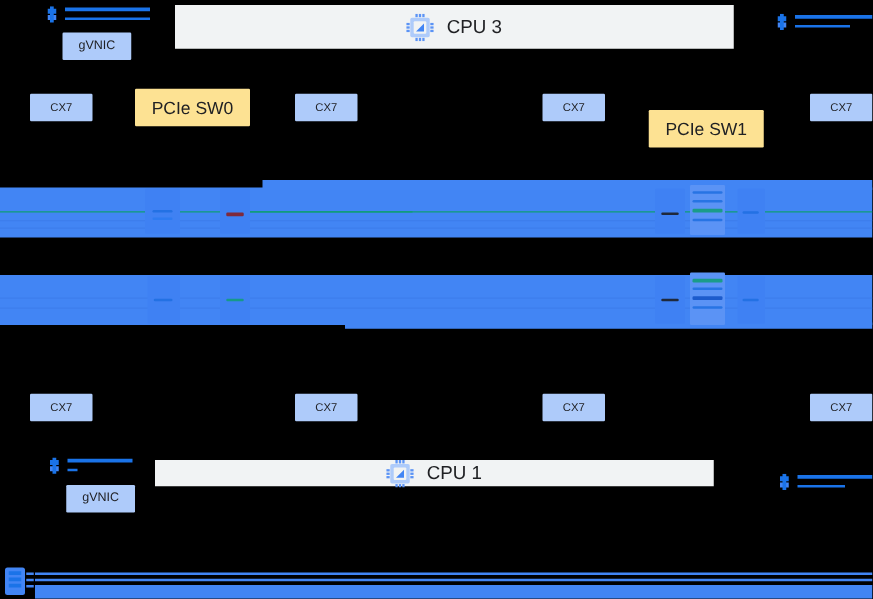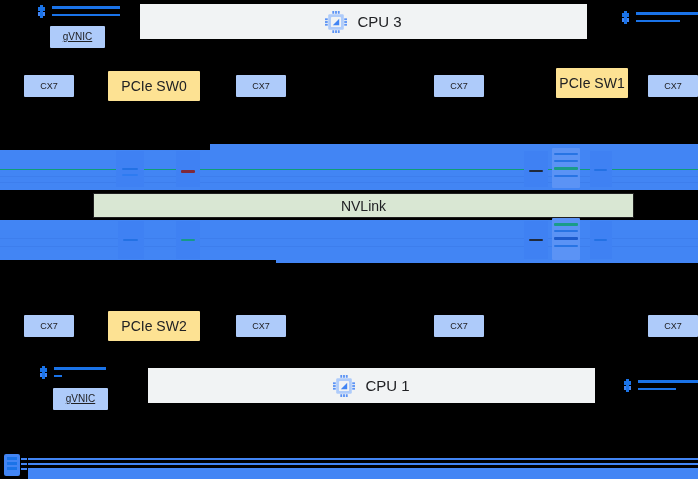--- a/index.html
+++ b/index.html
@@ -56,21 +56,20 @@
     text-align: center;
   }
 
   
   .gvnic {
     background: #aecbfa;
     color: #202124;
     font-size: 10px;
     height: 22px;
     border-radius: 1px;
-    text-decoration: underline;
   }
 
   
   .nvlink {
     background: #d9e7d3;
     border: 1px solid #1f1f1f;
     color: #202124;
     font-size: 14px;
   }
 
@@ -178,21 +177,21 @@
   </div>
 
   <div class="node cx7" style="left:236px; top:75px; width:50px;">
     <span>CX7</span>
   </div>
 
   <div class="node cx7" style="left:434px; top:75px; width:50px;">
     <span>CX7</span>
   </div>
 
-  <div class="node pcie" style="left:519px; top:68px; width:72px;margin-left:37px;">
+  <div class="node pcie" style="left:519px; top:88px; width:92px;">
     <span>PCIe SW1</span>
   </div>
 
   <div class="node cx7" style="left:648px; top:75px; width:50px;">
     <span>CX7</span>
   </div>
 
   <div class="band" style="left:0px; top:150px; width:698px; height:40px;"></div>
   <div class="band" style="left:210px; top:144px; width:488px; height:8px;"></div>
   <div class="band-line" style="left:0px; top:176px; width:698px;"></div>
@@ -209,23 +208,20 @@
   <div class="glyph" style="left:524px; top:151px; width:24px; height:36px;"></div>
   <div class="glyph-stripe" style="left:529px; top:170px; width:14px; height:2px; background:#1a1a1a;"></div>
   <div class="glyph" style="left:552px; top:148px; width:28px; height:40px; background:#5b93f5;"></div>
   <div class="glyph-stripe" style="left:554px; top:153px; width:24px; height:2px;"></div>
   <div class="glyph-stripe" style="left:554px; top:160px; width:24px; height:2px;"></div>
   <div class="glyph-stripe" style="left:554px; top:167px; width:24px; height:3px; background:#0f9d76;"></div>
   <div class="glyph-stripe" style="left:554px; top:175px; width:24px; height:2px;"></div>
   <div class="glyph" style="left:590px; top:151px; width:22px; height:36px;"></div>
   <div class="glyph-stripe" style="left:594px; top:169px; width:13px; height:2px;"></div>
 
-  <div class="node nvlink" style="left:93px; top:193px; width:541px; height:25px;">
-    <span>NVLink</span>
-  </div>
 
   <div class="band" style="left:0px; top:220px; width:698px; height:40px;"></div>
   <div class="band" style="left:276px; top:258px; width:422px; height:5px;"></div>
   <div class="band-line" style="left:0px; top:238px; width:698px;"></div>
   <div class="band-line" style="left:0px; top:246px; width:698px;"></div>
 
   <div class="glyph" style="left:118px; top:221px; width:26px; height:38px;"></div>
   <div class="glyph-stripe" style="left:123px; top:239px; width:15px; height:2px;"></div>
   <div class="glyph" style="left:176px; top:221px; width:24px; height:38px;"></div>
   <div class="glyph-stripe" style="left:181px; top:239px; width:14px; height:2px; background:#0f9d76;"></div>
@@ -237,38 +233,35 @@
   <div class="glyph-stripe" style="left:554px; top:230px; width:24px; height:2px;"></div>
   <div class="glyph-stripe" style="left:554px; top:237px; width:24px; height:3px; background:#1251c4;"></div>
   <div class="glyph-stripe" style="left:554px; top:245px; width:24px; height:2px;"></div>
   <div class="glyph" style="left:590px; top:221px; width:22px; height:38px;"></div>
   <div class="glyph-stripe" style="left:594px; top:239px; width:13px; height:2px;"></div>
 
   <div class="node cx7" style="left:24px; top:315px; width:50px;">
     <span>CX7</span>
   </div>
 
-  <div class="node pcie" style="left:108px; top:311px; width:92px;">
-    <span>PCIe SW2</span>
-  </div>
 
   <div class="node cx7" style="left:236px; top:315px; width:50px;">
     <span>CX7</span>
   </div>
 
   <div class="node cx7" style="left:434px; top:315px; width:50px;">
     <span>CX7</span>
   </div>
 
 
   <div class="node cx7" style="left:648px; top:315px; width:50px;">
     <span>CX7</span>
   </div>
 
-  <div class="node cpu-bar" style="left:148px; top:368px; width:447px; height:35px;text-align:right;">
+  <div class="node cpu-bar" style="left:124px; top:368px; width:447px; height:21px;text-align:right;">
     <svg class="chip-icon" viewBox="0 0 24 24">
       <g fill="#5b93f5">
         <rect x="8" y="0" width="2" height="3"></rect>
           <rect x="11" y="0" width="2" height="3"></rect>
           <rect x="14" y="0" width="2" height="3"></rect>
         <rect x="8" y="21" width="2" height="3"></rect>
           <rect x="11" y="21" width="2" height="3"></rect>
           <rect x="14" y="21" width="2" height="3"></rect>
         <rect x="0" y="8" width="3" height="2"></rect>
           <rect x="0" y="11" width="3" height="2"></rect>

